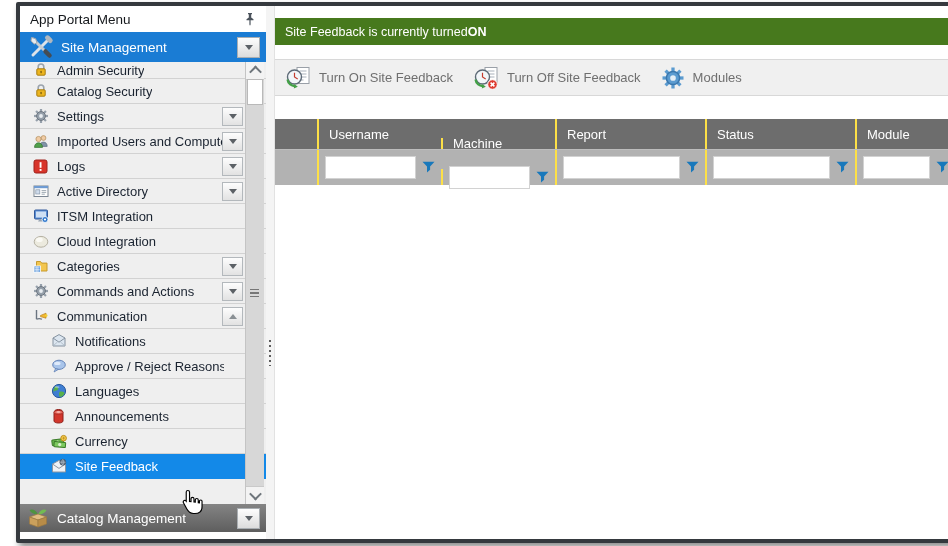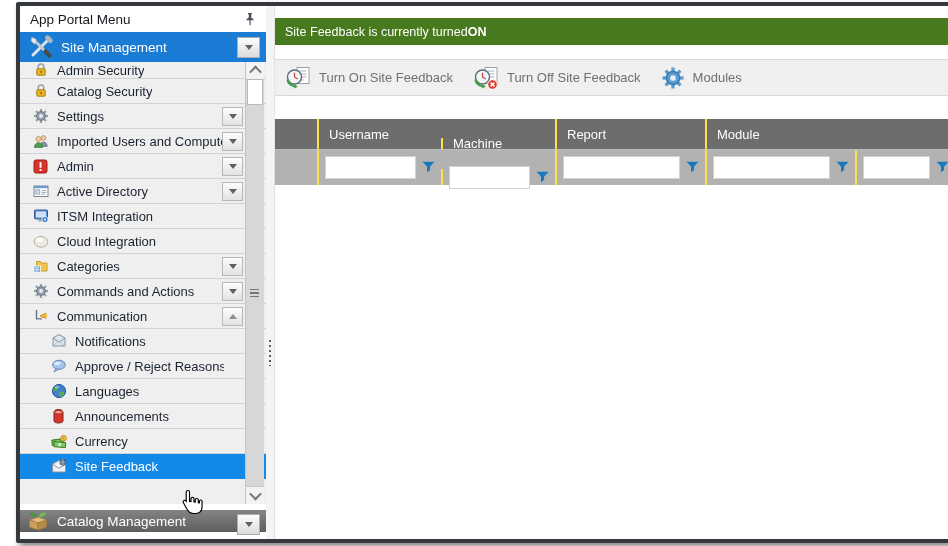--- a/index.html
+++ b/index.html
@@ -21,21 +21,21 @@
   .row.sub{padding-left:30px;}
   .row.selected{background:#1389e8;border-bottom-color:#1389e8;color:#fff;}
   .ic{width:17px;height:17px;flex:0 0 17px;display:flex;align-items:center;justify-content:center;}
   .lbl{white-space:nowrap;overflow:hidden;}
   .drop{position:absolute;right:23px;top:3px;width:19px;height:17px;border:1px solid #b3b8bc;
         background:linear-gradient(#fdfdfd,#e2e2e2);display:flex;align-items:center;justify-content:center;}
   .tri-dn{width:0;height:0;border-left:4px solid transparent;border-right:4px solid transparent;border-top:5px solid #5c6166;}
   .tri-up{width:0;height:0;border-left:4px solid transparent;border-right:4px solid transparent;border-bottom:5px solid #8a9094;}
   .bigdrop{position:absolute;right:6px;top:5px;width:21px;height:19px;border:1px solid #a9aeb2;
         background:linear-gradient(#fdfdfd,#dcdcdc);display:flex;align-items:center;justify-content:center;}
-  .sb-footer{position:absolute;left:0;right:0;bottom:7px;height:22px;background:linear-gradient(#848484,#5e5e5e);
+  .sb-footer{position:absolute;left:0;right:0;bottom:7px;height:28px;background:linear-gradient(#848484,#5e5e5e);
         color:#fff;display:flex;align-items:center;padding-left:6px;gap:7px;font-size:13.5px;}
   .sb-footer .bigdrop{top:4px;}
 
   
   .sb-scroll{position:absolute;top:0;bottom:0;right:2px;width:18px;background:#d7d7d7;border-left:1px solid #c4c4c4;}
   .sc-btn{position:absolute;left:0;right:0;height:17px;background:#f3f3f3;display:flex;align-items:center;justify-content:center;cursor:pointer;}
   .sc-up{top:0;border-bottom:1px solid #c9c9c9;}
   .sc-dn{bottom:0;border-top:1px solid #c9c9c9;}
   .chev{width:7px;height:7px;border-left:2px solid #6f767c;border-top:2px solid #6f767c;}
   .chev.up{transform:rotate(45deg) translate(1px,1px);}
@@ -169,21 +169,21 @@
       </div>
 
       <div class="row">
         <span class="ic">
           <svg width="15" height="15" viewBox="0 0 15 15">
                 <rect x="1" y="1" width="13" height="13" rx="2" fill="#d8342a" stroke="#9e211a"></rect>
                 <rect x="6.6" y="3.2" width="1.9" height="5.6" fill="#fff"></rect>
                 <rect x="6.6" y="10" width="1.9" height="1.9" fill="#fff"></rect>
               </svg>
         </span>
-        <span class="lbl">Admin</span>
+        <span class="lbl">Logs</span>
         <span class="drop">
               <i class="tri-dn"></i>
             </span>
       </div>
 
       <div class="row">
         <span class="ic">
           <svg width="16" height="16" viewBox="0 0 16 16">
                 <rect x="1" y="3" width="14" height="10.5" fill="#fdfdfd" stroke="#7c8794"></rect>
                 <rect x="1" y="3" width="14" height="2.2" fill="#6f9bd2"></rect>
@@ -430,20 +430,21 @@
         <span>Modules</span>
       </div>
     </div>
 
     <div class="grid">
       <div class="g-head">
         <div class="gh c0"></div>
         <div class="gh c1 sep">Username</div>
         <div class="gh c2 sep">Machine</div>
         <div class="gh c3 sep">Report</div>
+        <div class="gh c4 sep">Status</div>
         <div class="gh c5 sep">Module</div>
       </div>
       <div class="g-filt">
         <div class="gf c0"></div>
         <div class="gf c1 sep">
           <input value="" style="">
           <span class="funnel">
                 <svg width="13" height="13" viewBox="0 0 13 13">
                   <path d="M.5.8h12L8.1 5.4v3.4L5 11.4V5.4z" fill="#1878bb"></path>
                 </svg>

